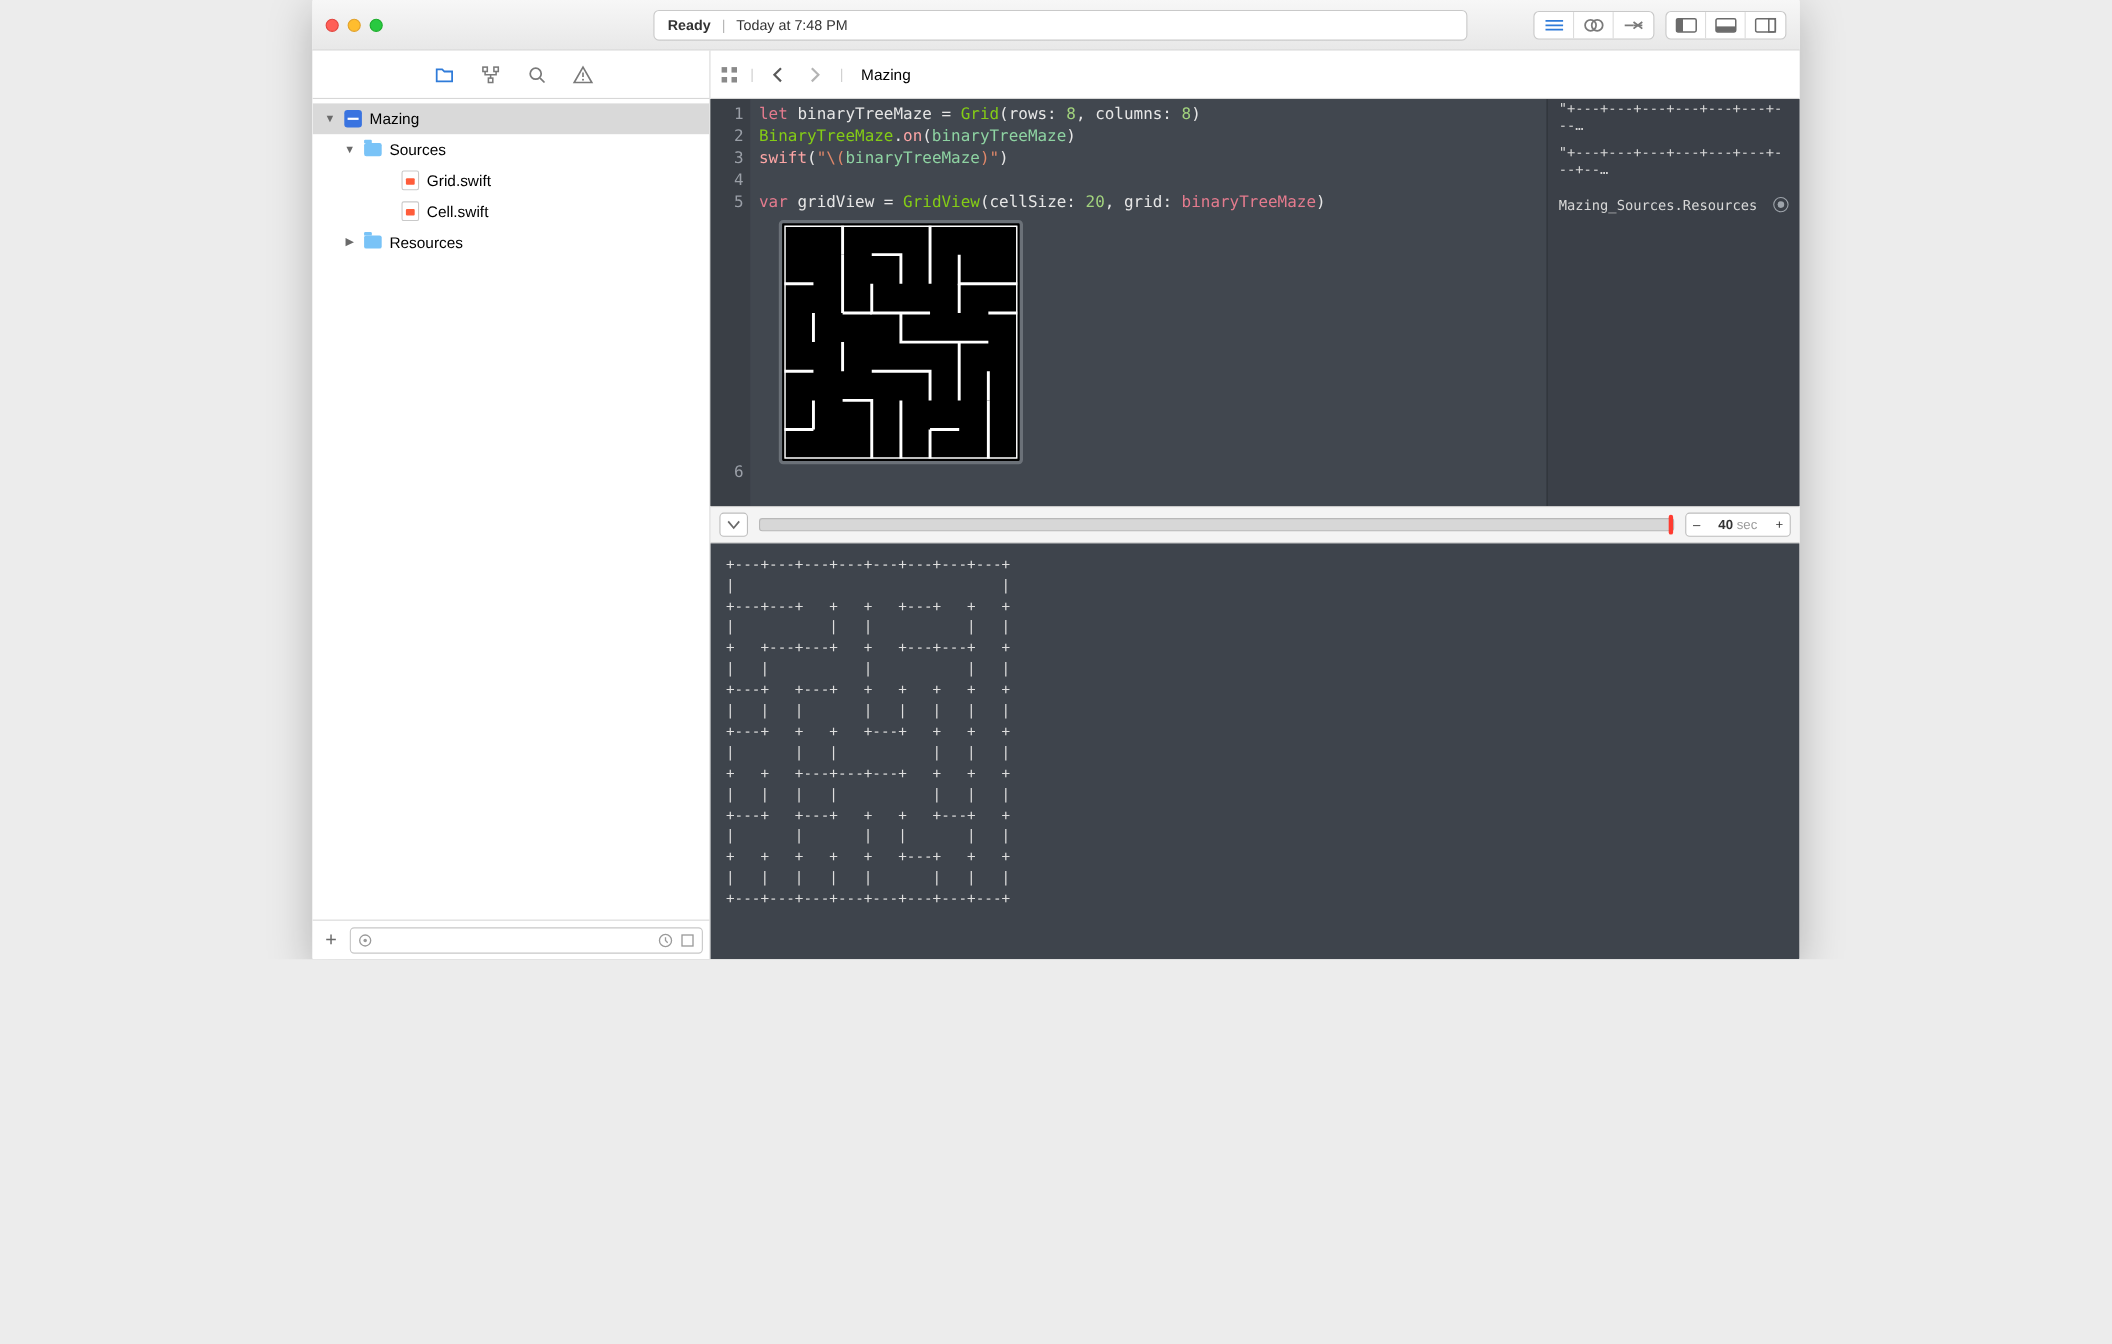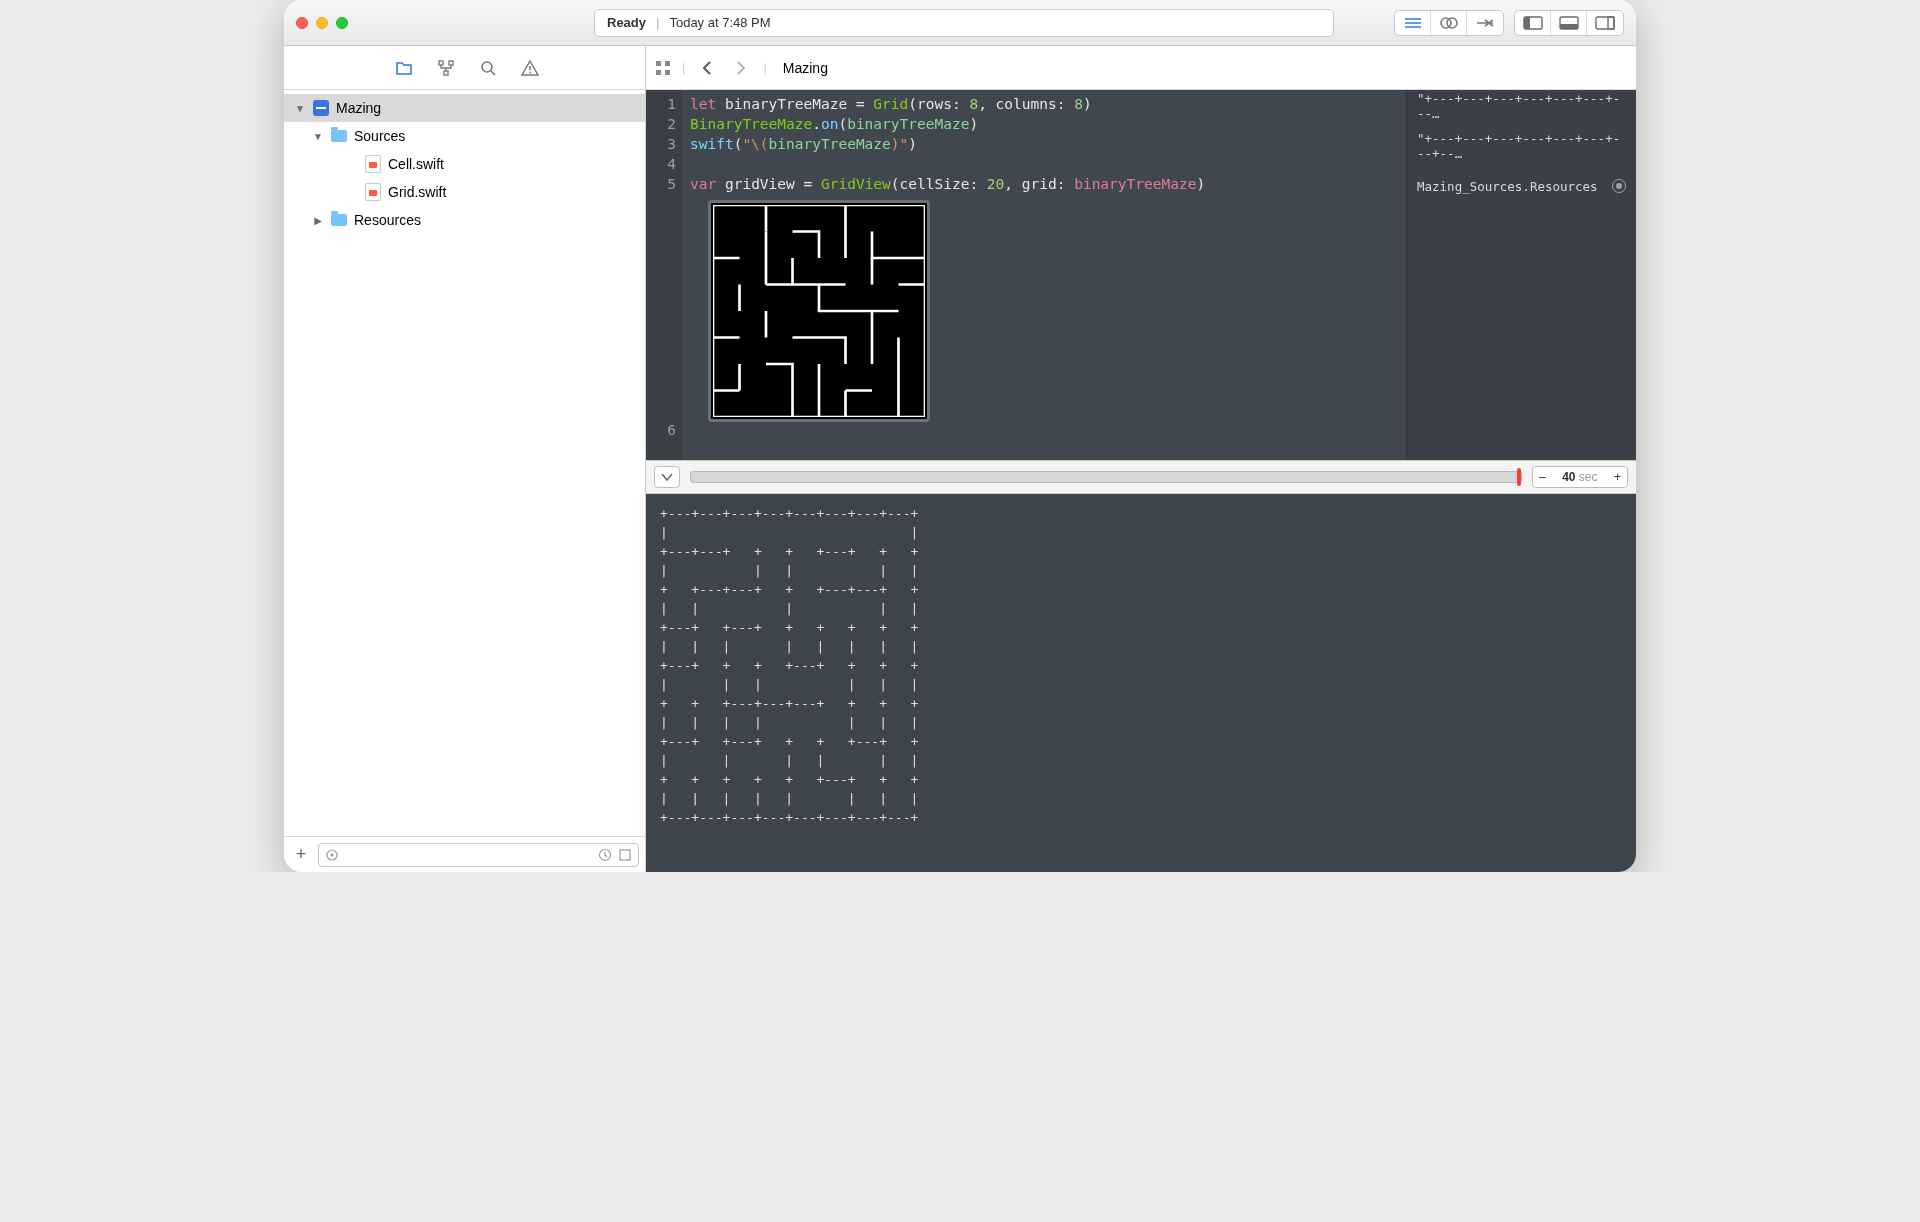--- a/index.html
+++ b/index.html
@@ -1,17 +1,17 @@
 <!DOCTYPE html>
 <html><head>
 <meta charset="utf-8">
 <style>
 * { box-sizing: border-box; margin: 0; padding: 0; }
 body { font-family: -apple-system, BlinkMacSystemFont, "Helvetica Neue", sans-serif; font-size: 13px; background: #ececec; overflow: hidden; }
-.window { width: 1352px; height: 872px; background: #fff; border-radius: 18px; box-shadow: 0 10px 40px rgba(0,0,0,0.25); display: flex; flex-direction: column; overflow: hidden; margin: 0 auto; }
+.window { width: 1352px; height: 872px; background: #fff; border-radius: 1px; box-shadow: 0 10px 40px rgba(0,0,0,0.25); display: flex; flex-direction: column; overflow: hidden; margin: 0 auto; }
 
 
 .titlebar { height: 46px; background: linear-gradient(#f7f7f7,#e8e8e8); border-bottom: 1px solid #c9c9c9; display: flex; align-items: center; padding: 0 12px; }
 .traffic { display: flex; gap: 8px; margin-right: 16px; }
 .traffic span { width: 12px; height: 12px; border-radius: 50%; display: inline-block; }
 .tl-close { background: #ff5f57; border: 0.5px solid #e24640; }
 .tl-min   { background: #ffbd2e; border: 0.5px solid #e1a22c; }
 .tl-max   { background: #28c940; border: 0.5px solid #1dad2c; }
 
 .status-pill { flex: 0 0 auto; margin-left: 230px; width: 740px; height: 28px; background: #fff; border: 1px solid #c9c9c9; border-radius: 5px; display: flex; align-items: center; padding: 0 12px; font-size: 13px; color: #333; }
@@ -47,21 +47,21 @@
 .jumpbar .nav-arrow { width:24px; height:24px; display:flex; align-items:center; justify-content:center; color:#7a7a7a; }
 .jumpbar .crumb { display:flex; align-items:center; gap:6px; font-size:14px; }
 
 .editor-split { flex:1; display:flex; flex-direction:column; min-height:0; }
 
 .code-area { flex: 0 0 370px; display:flex; background:#41474f; color:#e6e6e6; font-family: Menlo, Consolas, monospace; font-size: 14.5px; position:relative; }
 .gutter { width: 36px; background:#3a3f46; color:#9a9fa7; text-align:right; padding: 4px 6px 4px 0; line-height: 20px; }
 .code  { flex:1; padding: 4px 8px 8px 8px; line-height:20px; white-space: pre; overflow:hidden; }
 .code .kw   { color:#e47b8e; }
 .code .type { color:#84cc16; }
-.code .fn   { color:#7dd3fc; }
+.code .fn   { color:#fca5a5; }
 .code .num  { color:#a1d27d; }
 .code .id   { color:#e6e6e6; }
 .code .str  { color:#e0886a; }
 .sidebar-results { position:absolute; right:0; top:0; bottom:0; width:230px; background:#3b4048; border-left:1px solid #2f343a; color:#d8d8d8; font-family: Menlo, monospace; font-size:12.5px; padding:6px 10px; }
 .sidebar-results .row { height:20px; display:flex; align-items:center; justify-content:space-between; }
 .eye { width:14px; height:14px; border:1.6px solid #9ea4ab; border-radius:50%; position:relative; }
 .eye::after { content:""; position:absolute; inset:3px; border-radius:50%; background:#9ea4ab; }
 
 .maze-box { margin: 6px 0 0 18px; width: 222px; height: 222px; background:#000; border: 3px solid #6b7178; border-radius:4px; padding:2px; }
 .maze-box svg { width:100%; height:100%; }
@@ -192,28 +192,28 @@
           <span class="icon">
               <span class="folder-icon"></span>
             </span>
           <span class="label">Sources</span>
         </div>
         <div class="tree-row indent2">
           <span class="disc"></span>
           <span class="icon">
               <span class="swift-file"></span>
             </span>
-          <span class="label">Cell.swift</span>
+          <span class="label">Grid.swift</span>
         </div>
         <div class="tree-row indent2">
           <span class="disc"></span>
           <span class="icon">
               <span class="swift-file"></span>
             </span>
-          <span class="label">Grid.swift</span>
+          <span class="label">Cell.swift</span>
         </div>
 
         <div class="tree-row indent1">
           <span class="disc">▶</span>
           <span class="icon">
               <span class="folder-icon"></span>
             </span>
           <span class="label">Resources</span>
         </div>
       </div>

